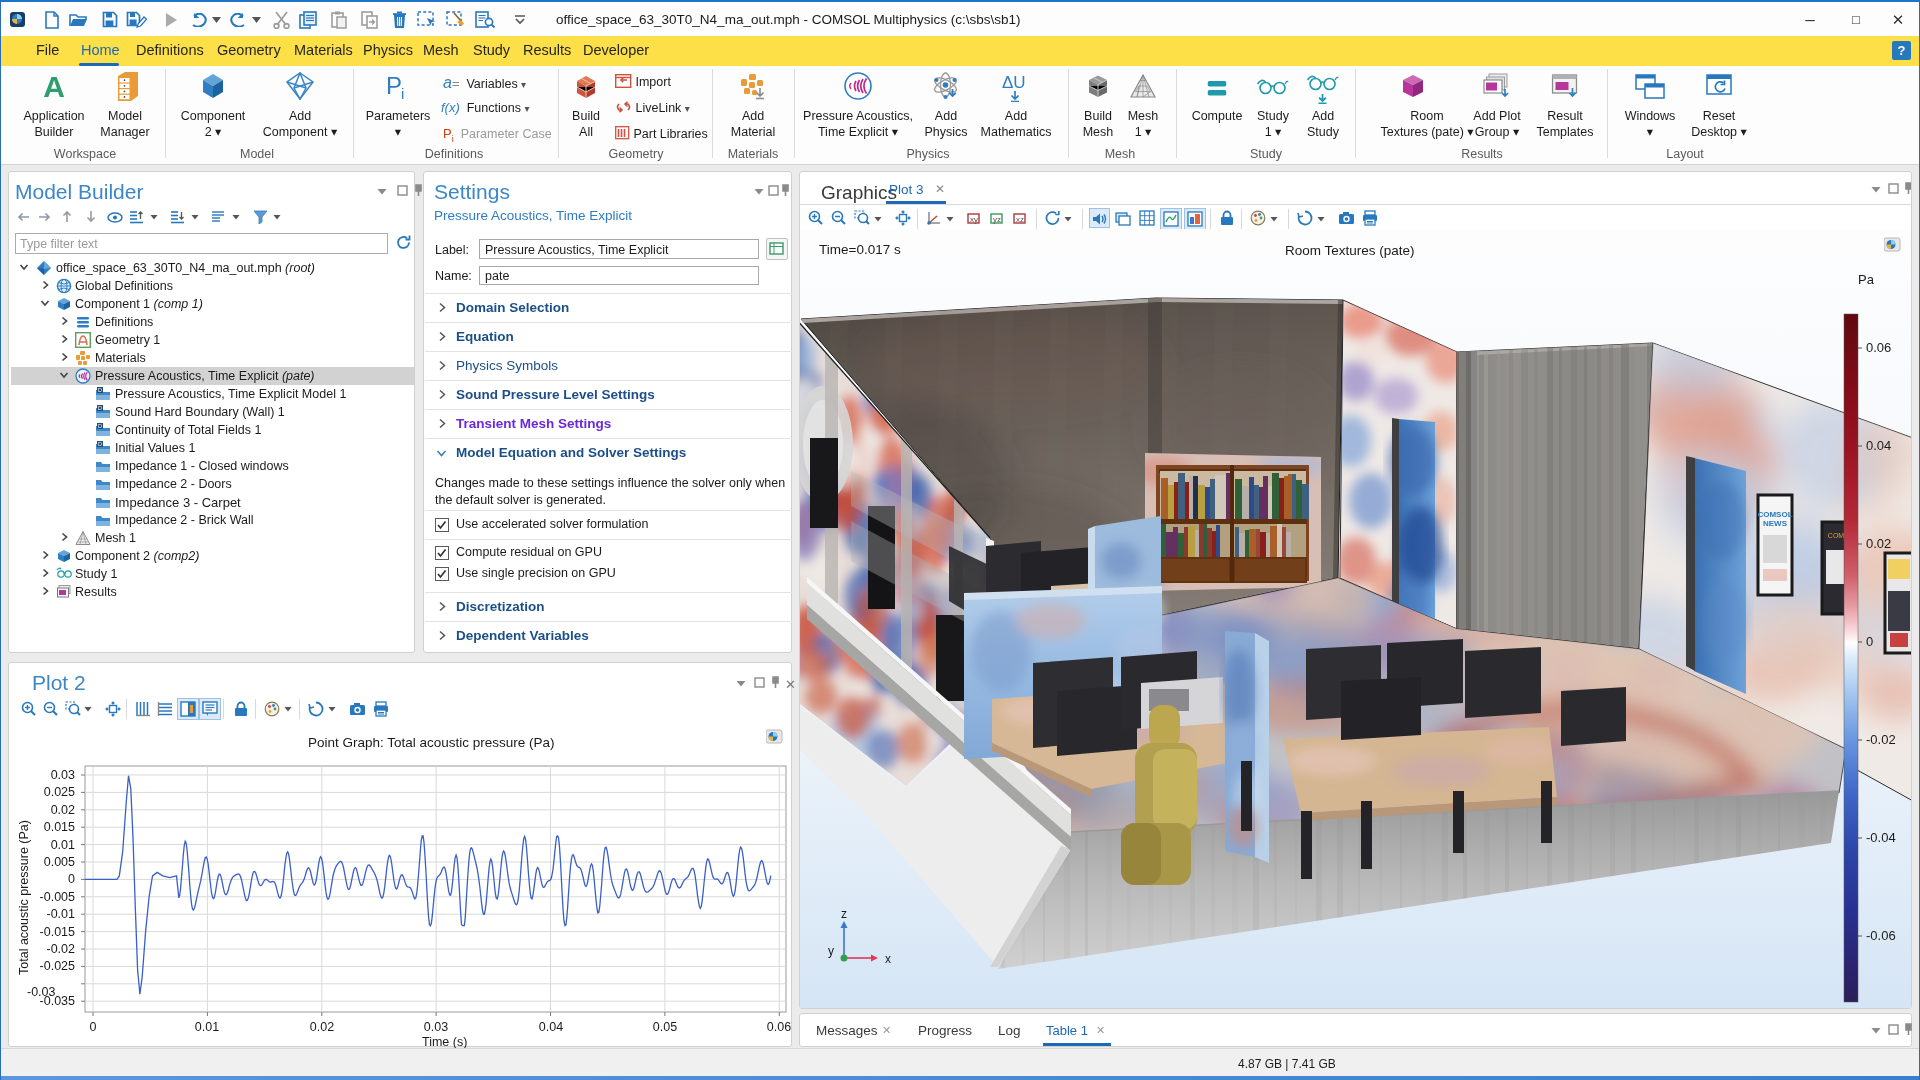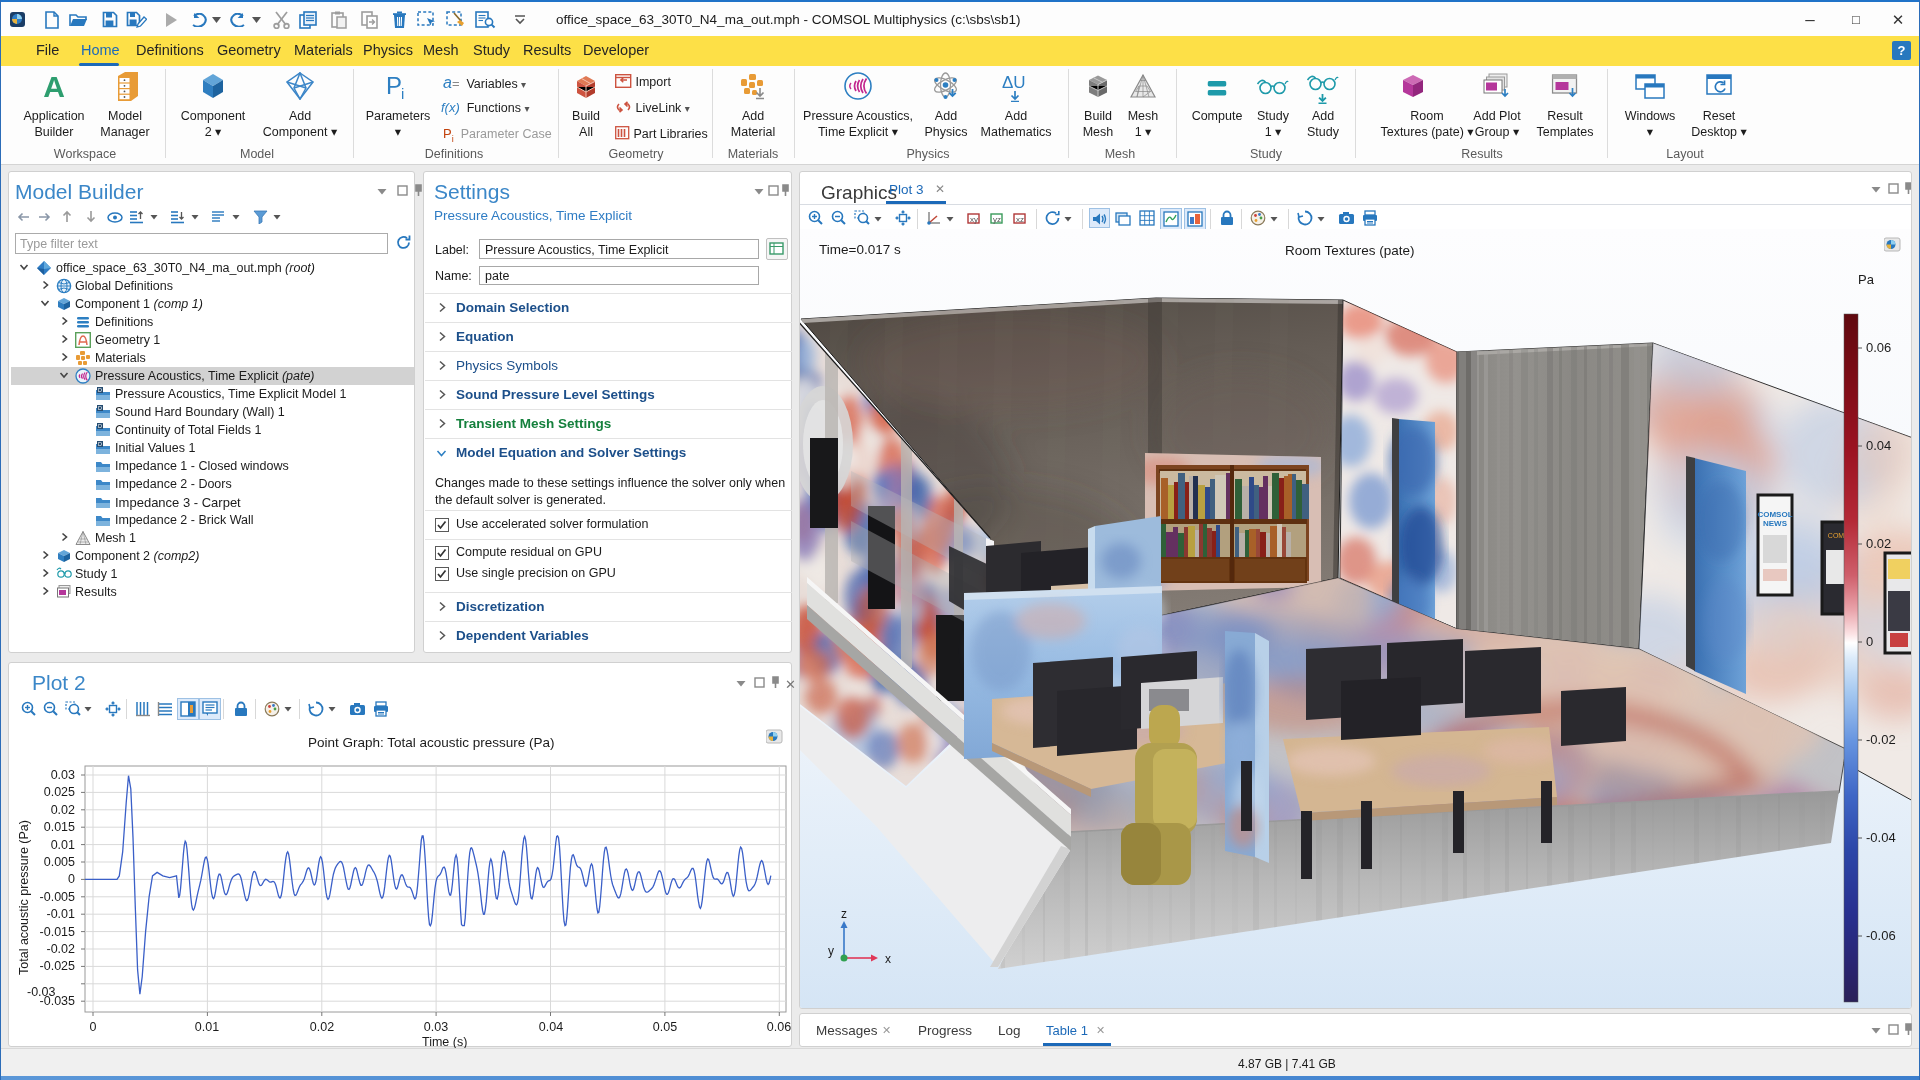--- a/index.html
+++ b/index.html
@@ -846,21 +846,21 @@
         <path d="M3 1.5 L7.5 5.5 L3 9.5" fill="none" stroke="#555" stroke-width="1.5"></path>
       </svg>
     </div>
     <div class="abs" style="left:32px;top:215px;font-size:13.5px;font-weight:bold;color:#1c4f8a;">Sound Pressure Level Settings</div>
     <div class="abs" style="left:1px;top:237px;width:367px;height:1px;background:#e3e3e3;"></div>
     <div class="abs" style="left:13px;top:246px;">
       <svg width="10" height="11" viewBox="0 0 10 11" style="">
         <path d="M3 1.5 L7.5 5.5 L3 9.5" fill="none" stroke="#555" stroke-width="1.5"></path>
       </svg>
     </div>
-    <div class="abs" style="left:32px;top:244px;font-size:13.5px;font-weight:bold;color:#15803d;">Transient Mesh Settings</div>
+    <div class="abs" style="left:32px;top:244px;font-size:13.5px;font-weight:bold;color:#6d28d9;">Transient Mesh Settings</div>
     <div class="abs" style="left:1px;top:266px;width:367px;height:1px;background:#e3e3e3;"></div>
     <div class="abs" style="left:12px;top:276px;">
       <svg width="11" height="10" viewBox="0 0 11 10" style="">
         <path d="M1.5 3 L5.5 7.5 L9.5 3" fill="none" stroke="#2d7fc2" stroke-width="1.5"></path>
       </svg>
     </div>
     <div class="abs" style="left:32px;top:273px;font-size:13.5px;font-weight:bold;color:#1c4f8a;">Model Equation and Solver Settings</div>
     <div class="abs" style="left:11px;top:303px;width:356px;font-size:12.5px;color:#1b1b1b;line-height:17px;">Changes made to these settings influence the solver only when the default solver is generated.</div>
     <div class="abs" style="left:1px;top:338px;width:367px;height:1px;background:#e3e3e3;"></div>
     <div class="abs" style="left:11px;top:346px;width:14px;height:14px;border:1.4px solid #5a5a5a;background:#fff;">

